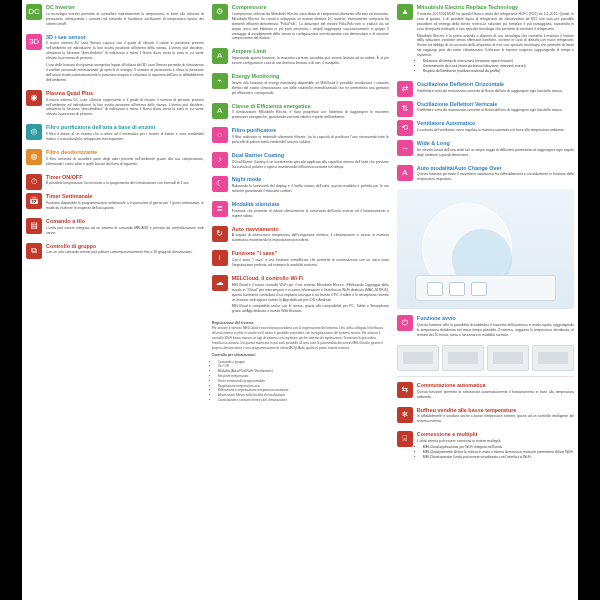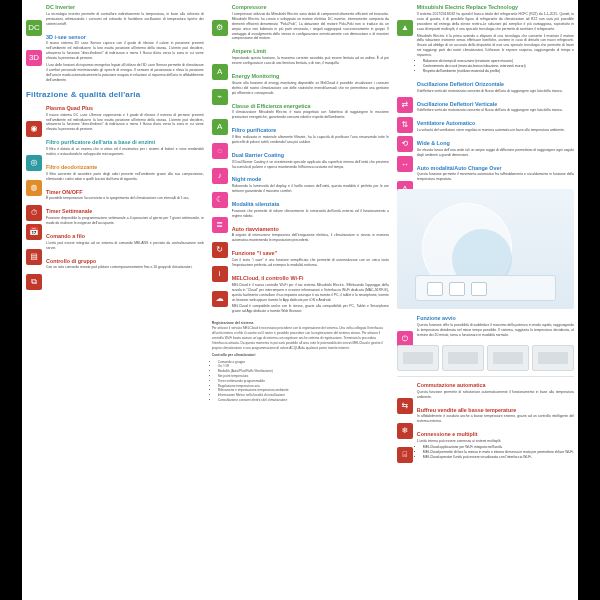--- a/index.html
+++ b/index.html
@@ -35,21 +35,21 @@
   .col {
     padding: 2px 4px 0 4px;
     position: relative;
   }
   .col1 { width: 33.4%; }
   .col2 { width: 33.3%; border-left: 0; }
   .col3 { width: 33.3%; }
 
   .feat { margin-bottom: 7px; position: relative; padding-left: 20px; }
   .feat .ico {
-    position: absolute; left: 0; top: 16px;
+    position: absolute; left: 0; top: 0;
     width: 16px; height: 16px;
     display: flex; align-items: center; justify-content: center;
     font-size: 8px; line-height: 1;
     border-radius: 2px;
     color: #fff;
   }
   .feat h4 {
     margin: 0 0 1px 0;
     font-size: 5.4px;
     line-height: 1.25;
@@ -145,21 +145,20 @@
         <p>La tecnologia inverter permette di controllare indirettamente la temperatura, in base alla richiesta di prestazioni, ottimizzando i consumi ed evitando le fastidiose oscillazioni di temperatura tipiche dei sistemi on/off.</p>
       </div>
 
       <div class="feat">
         <span class="ico b">3D</span>
         <h4 class="blue">3D i-see sensor</h4>
         <p>Il nuovo sistema 3D i-see Sensor capisce con il grado di rilevare il calore in posizione presenti nell'ambiente ed individuarne la loro esatta posizione all'interno della stanza. L'utente può decidere, attraverso la funzione "direct/indirect" di indirizzare o meno il flusso d'aria verso la zona in cui viene rilevata la presenza di persone.</p>
         <p>L'uso delle funzioni di risparmio energetico legate all'utilizzo del 3D i-see Sensor permette di climatizzare il comfort personale minimizzando gli sprechi di energia. Il sensore di posizionato e rileva la posizione dell'aria in modo automaticamente la posizione erogata in relazione al risparmio dell'aria in affidabilmente dell'ambiente.</p>
       </div>
 
-      <div class="sect-title blue">Filtrazione &amp; qualità dell'aria</div>
 
       <div class="feat">
         <span class="ico r">◉</span>
         <h4 class="red">Plasma Quad Plus</h4>
         <p>Il nuovo sistema DC i-see i-Sensor rappresenta e il grado di rilevare il numero di persone presenti nell'ambiente ed individuarne la loro esatta posizione all'interno della stanza. L'utente può decidere, attraverso la funzione "direct/indirect" di indirizzare o meno il flusso d'aria verso la zona in cui viene rilevata la presenza di persone.</p>
       </div>
 
       <div class="feat">
         <span class="ico t">◎</span>
         <h4 class="teal">Filtro purificatore dell'aria a base di enzimi</h4>

